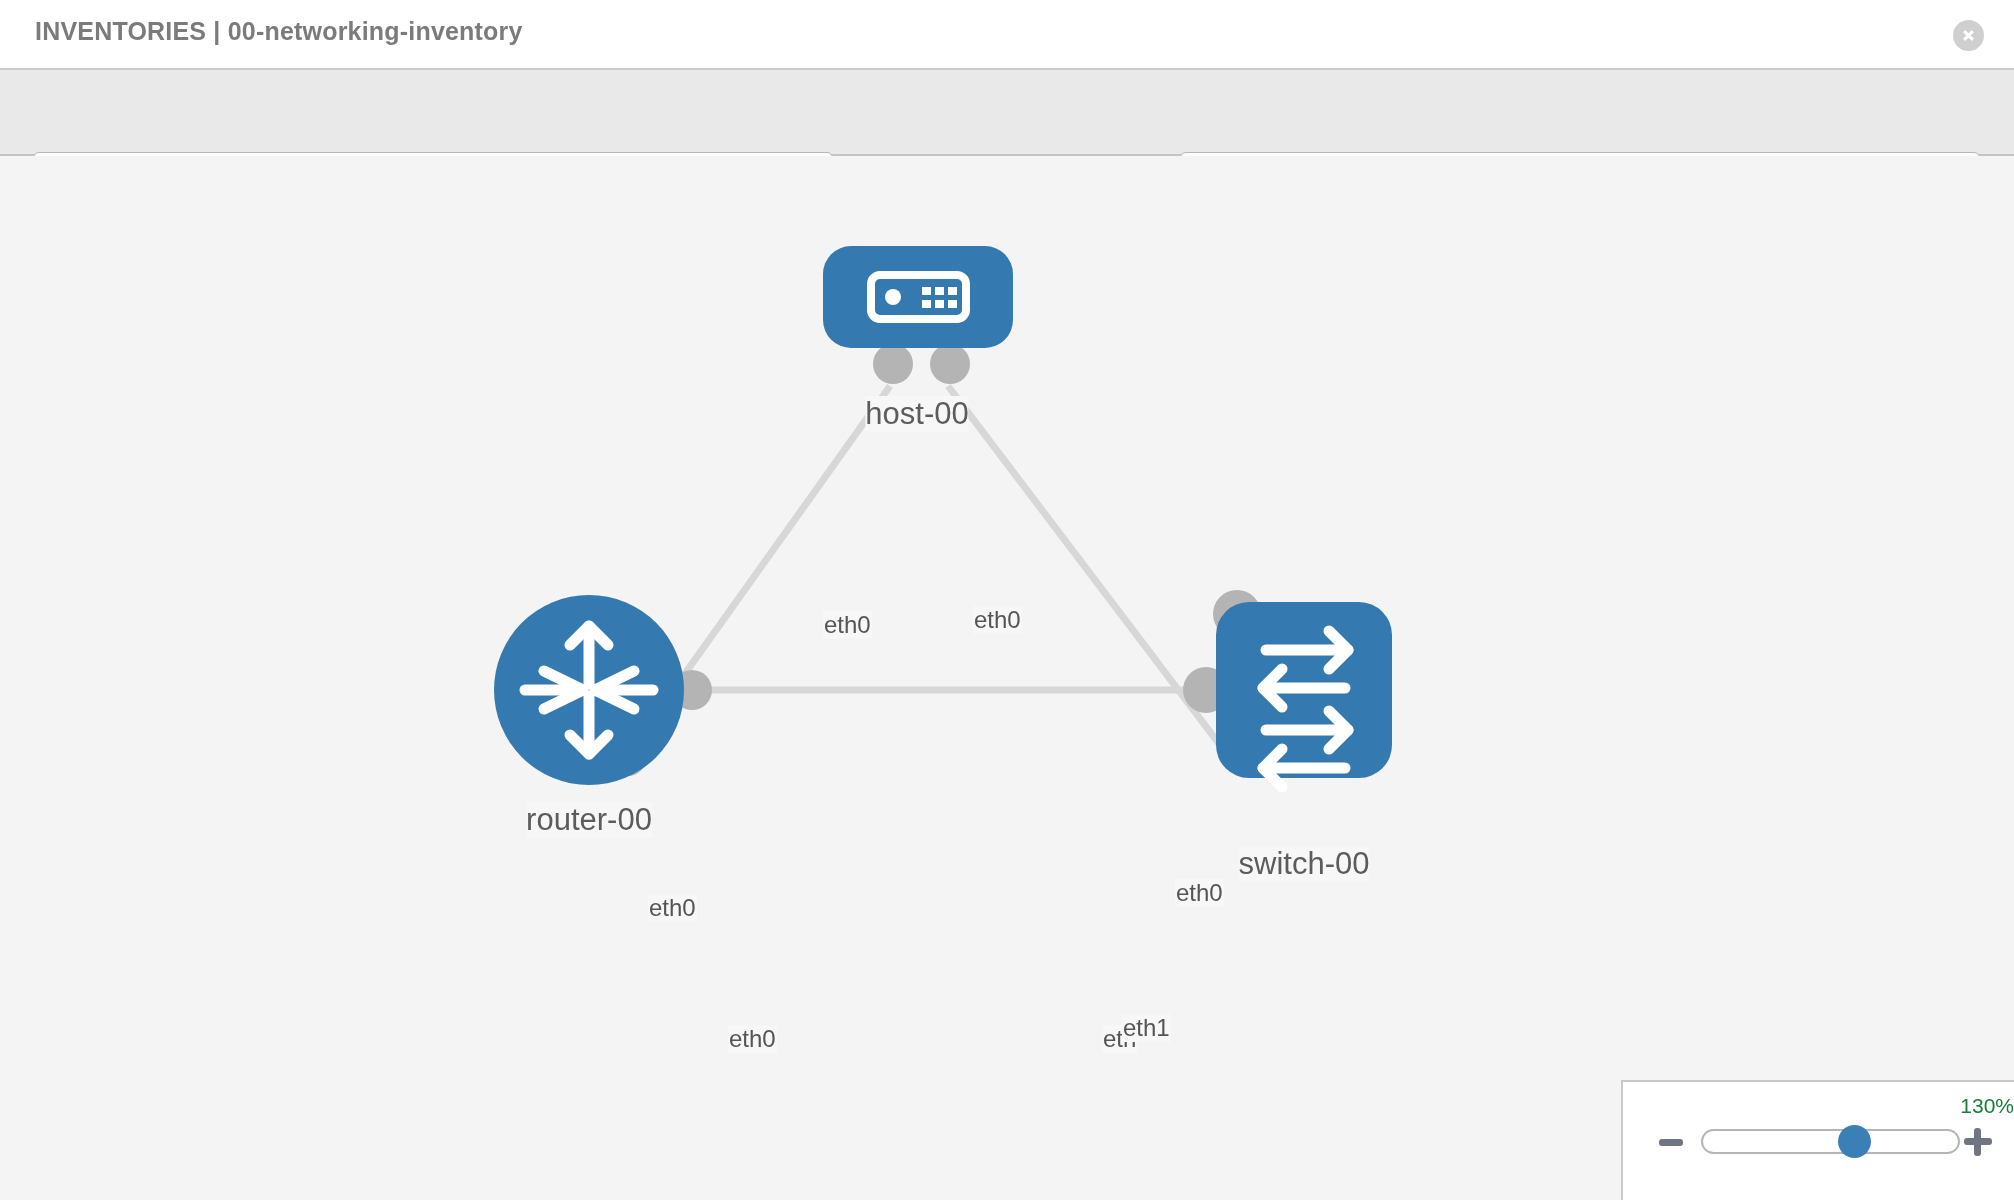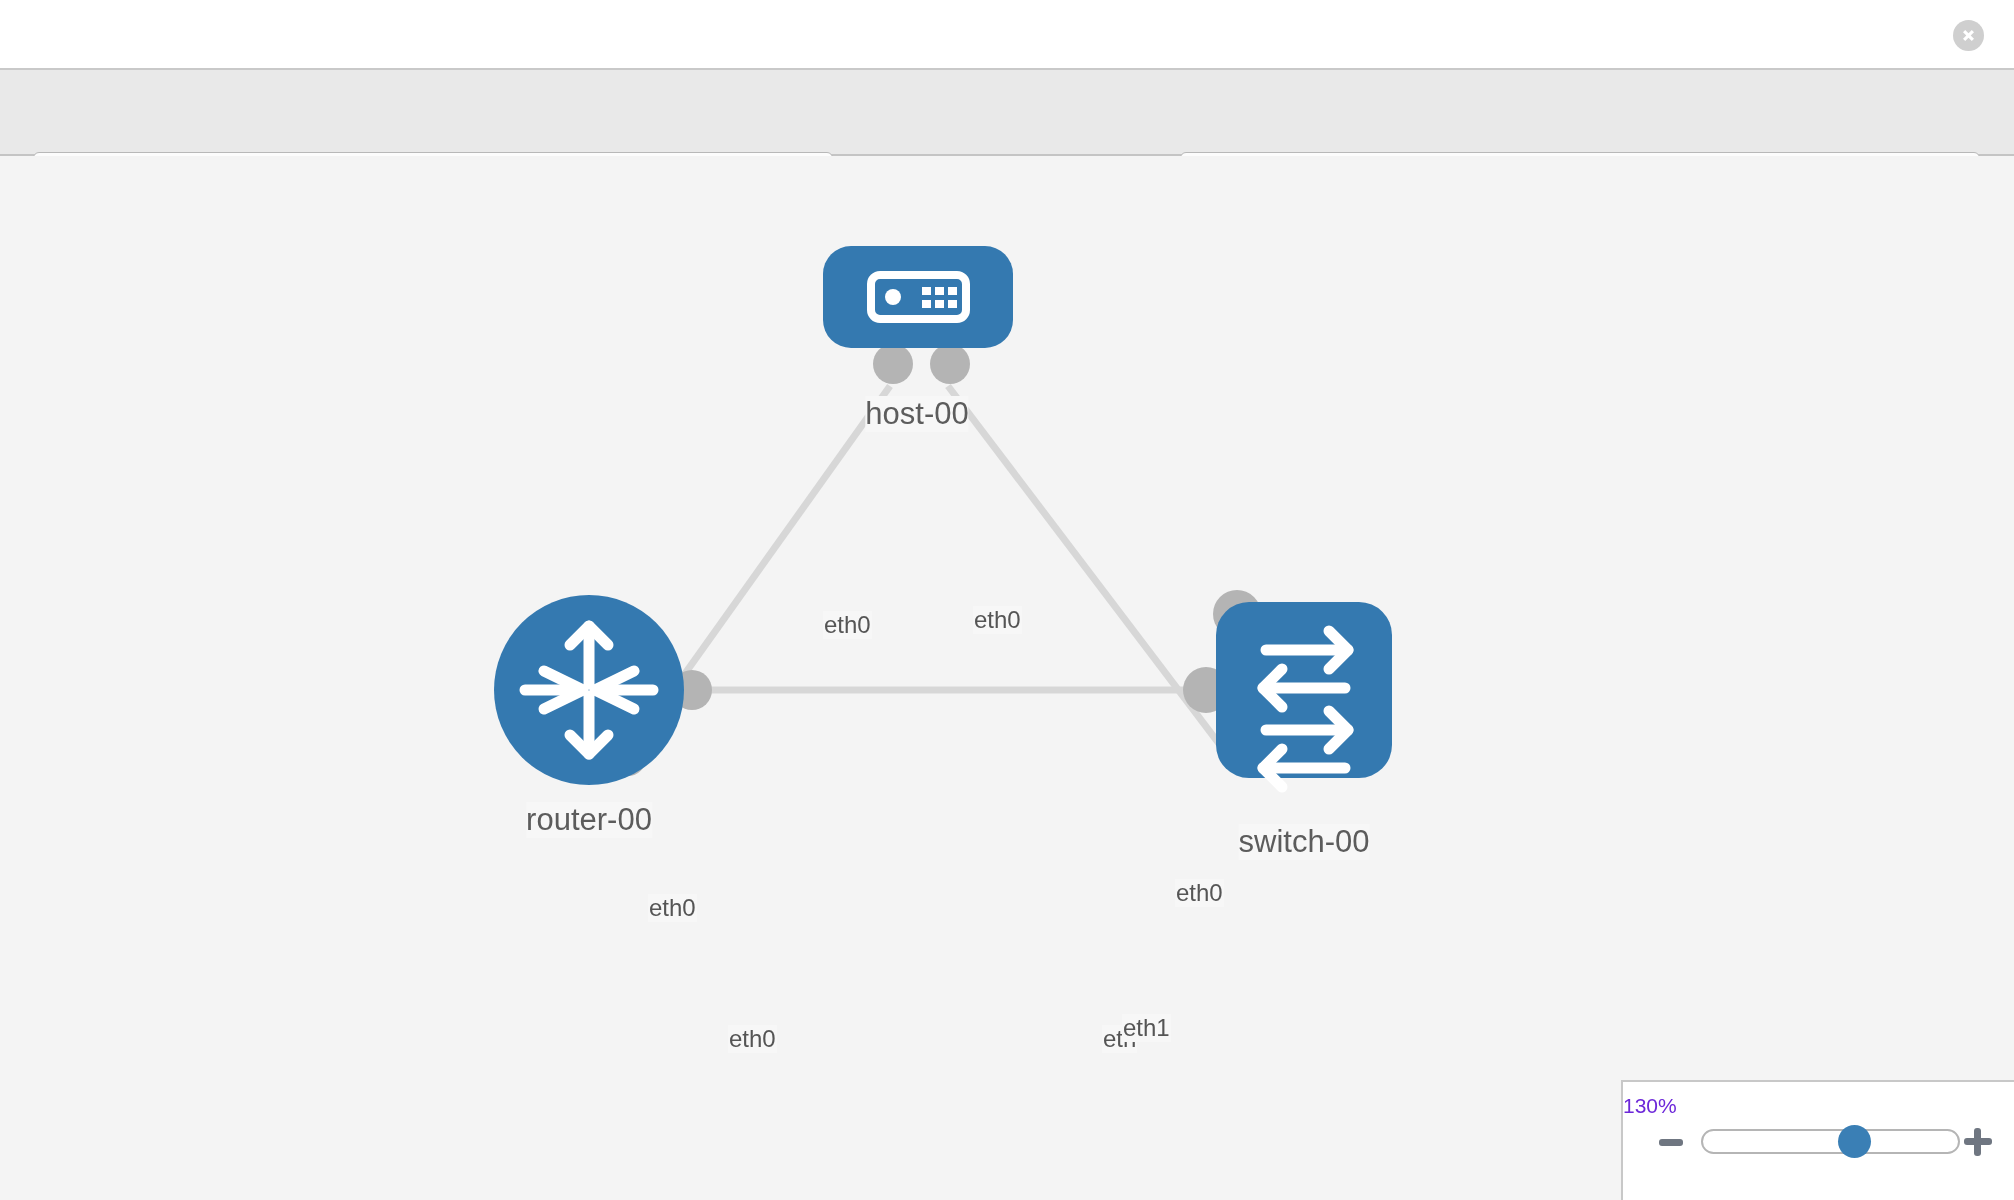--- a/index.html
+++ b/index.html
@@ -90,21 +90,21 @@
   
   .zoom-panel {
     position: absolute; left: 1621px; top: 1080px;
     width: 393px; height: 120px;
     background: #ffffff;
     border: 2px solid #c8c8c8;
     border-right: none; border-bottom: none;
   }
   .zoom-value {
     position: absolute; top: 12px; left: 0; width: 100%;
-    text-align: left; font-size: 21px; color: #6d28d9;
+    text-align: right; font-size: 21px; color: #15803d;
   }
   .zoom-minus {
     position: absolute; left: 36px; top: 57px;
     width: 24px; height: 7px; border-radius: 3px;
     background: #6f7681; cursor: pointer;
   }
   .zoom-plus {
     position: absolute; left: 341px; top: 46px;
     width: 28px; height: 28px; cursor: pointer;
   }
@@ -122,20 +122,21 @@
   .zoom-handle {
     position: absolute; left: 215px; top: 43px;
     width: 33px; height: 33px; border-radius: 50%;
     background: #3a7fb5; cursor: pointer;
   }
 </style>
 </head>
 <body>
 
 <div class="header">
+  <div class="page-title">INVENTORIES | 00-networking-inventory</div>
   <div class="close-btn">
     <svg width="31" height="31" viewBox="0 0 31 31">
       <path d="M10 9.2 L12.2 7 L15.5 10.3 L18.8 7 L21 9.2 L17.7 12.5 L21 15.8 L18.8 18 L15.5 14.7 L12.2 18 L10 15.8 L13.3 12.5 Z" transform="translate(0,3)" fill="#ffffff"></path>
     </svg>
   </div>
 </div>
 
 <div class="toolbar">
 
   <div class="select-box" id="actions-select">
@@ -221,21 +222,21 @@
         <line x1="1266" y1="574" x2="1348" y2="574"></line>
         <polyline points="1329,555 1348,574 1329,593"></polyline>
         <line x1="1345" y1="612" x2="1263" y2="612"></line>
         <polyline points="1282,593 1263,612 1282,631"></polyline>
       </g>
     </g>
   </svg>
 
   <div class="node-label" style="left:917px; top:240px;">host-00</div>
   <div class="node-label" style="left:589px; top:646px;">router-00</div>
-  <div class="node-label" style="left:1304px; top:668px;">switch-00</div>
+  <div class="node-label" style="left:1304px; top:690px;">switch-00</div>
 
   <div class="edge-label" style="left:823px; top:455px;">eth0</div>
   <div class="edge-label" style="left:973px; top:450px;">eth0</div>
   <div class="edge-label" style="left:648px; top:738px;">eth0</div>
   <div class="edge-label" style="left:1175px; top:723px;">eth0</div>
   <div class="edge-label" style="left:728px; top:869px;">eth0</div>
   <div class="edge-label" style="left:1102px; top:869px;">eth</div>
   <div class="edge-label" style="left:1122px; top:858px;">eth1</div>
 </div>
 

